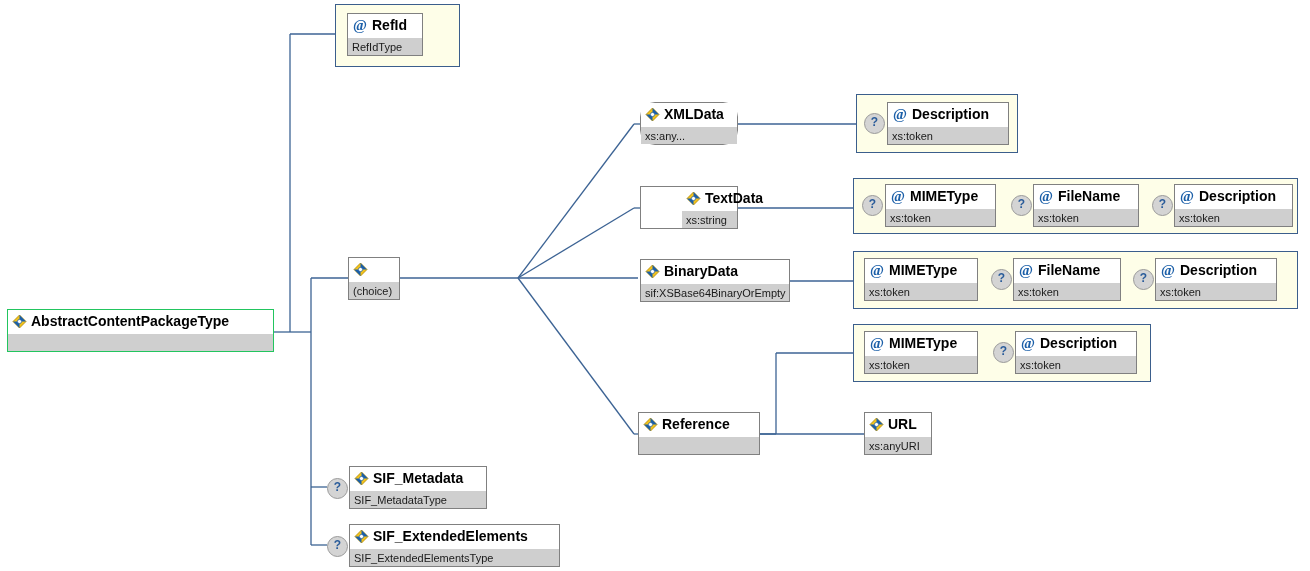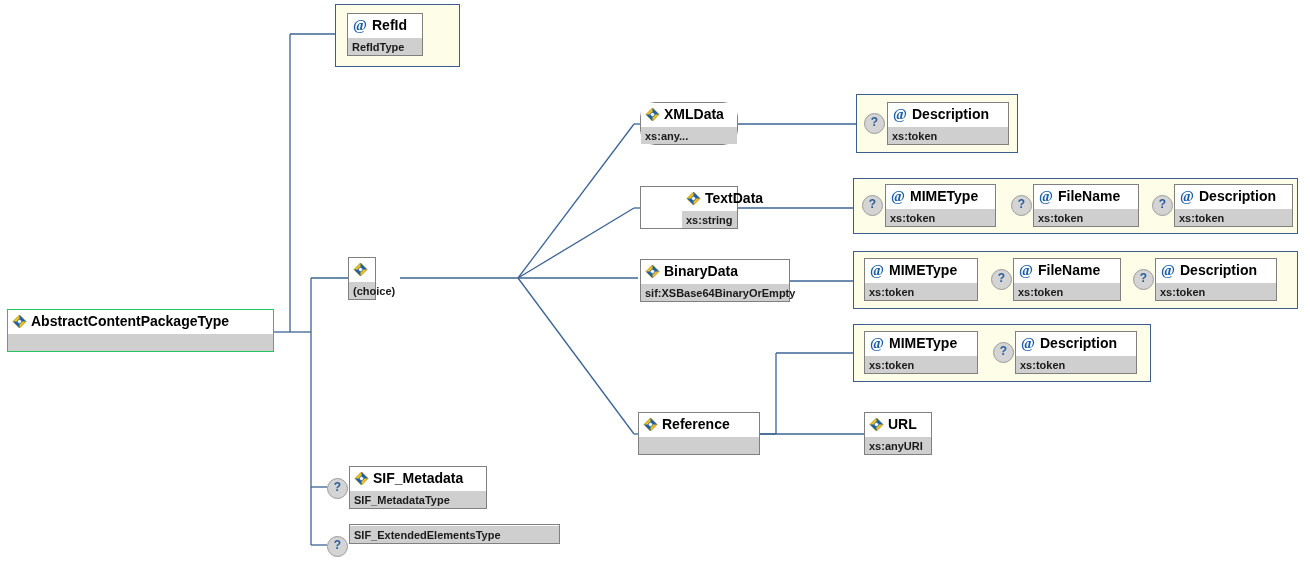--- a/index.html
+++ b/index.html
@@ -46,21 +46,21 @@
     align-items: center;
     gap: 4px;
   }
   .node .type {
     box-sizing: border-box;
     height: 18px;
     line-height: 18px;
     padding: 0 4px;
     white-space: nowrap;
     font-size: 11px;
-    font-weight: bold;
+    font-weight: normal;
     color: #1a1a1a;
     background: #cfcfcf;
     border-top: 1px solid #ffffff;
   }
   .node.elem { border-color: #808080; }
   .node.attr { border-color: #808080; }
 
   
   .node.root { border: 1px solid #22c55e; }
 
@@ -178,21 +178,21 @@
   </div>
 
   <div class="node attr" style="left:347px; top:13px; width:76px;">
     <div class="title">
       <span class="at">@</span>
       <span>RefId</span>
     </div>
     <div class="type">RefIdType</div>
   </div>
 
-  <div class="node elem" style="left:348px; top:257px; width:28px;">
+  <div class="node elem" style="left:348px; top:257px; width:52px;">
     <div class="title">
       <span class="ico">
         <svg width="15" height="15" viewBox="0 0 15 15">
           <polygon points="7.5,1 14,7.5 7.5,14 1,7.5" fill="#f2c21c" stroke="#b08800" stroke-width="0.8"></polygon>
           <polygon points="7.5,1 14,7.5 7.5,7.5" fill="#1b5fa8"></polygon>
           <polygon points="1,7.5 7.5,7.5 7.5,14" fill="#1b5fa8"></polygon>
           <circle cx="7.5" cy="7.5" r="2.1" fill="#ffffff" stroke="#1b5fa8" stroke-width="0.7"></circle>
         </svg>
       </span>
       <span></span>
@@ -365,16 +365,27 @@
           <circle cx="7.5" cy="7.5" r="2.1" fill="#ffffff" stroke="#1b5fa8" stroke-width="0.7"></circle>
         </svg>
       </span>
       <span>SIF_Metadata</span>
     </div>
     <div class="type">SIF_MetadataType</div>
   </div>
 
   <div class="qmark" style="left:327px; top:536px;">?</div>
   <div class="node elem" style="left:349px; top:524px; width:211px;">
+    <div class="title">
+      <span class="ico">
+        <svg width="15" height="15" viewBox="0 0 15 15">
+          <polygon points="7.5,1 14,7.5 7.5,14 1,7.5" fill="#f2c21c" stroke="#b08800" stroke-width="0.8"></polygon>
+          <polygon points="7.5,1 14,7.5 7.5,7.5" fill="#1b5fa8"></polygon>
+          <polygon points="1,7.5 7.5,7.5 7.5,14" fill="#1b5fa8"></polygon>
+          <circle cx="7.5" cy="7.5" r="2.1" fill="#ffffff" stroke="#1b5fa8" stroke-width="0.7"></circle>
+        </svg>
+      </span>
+      <span>SIF_ExtendedElements</span>
+    </div>
     <div class="type">SIF_ExtendedElementsType</div>
   </div>
 
 </div>
 
 </body></html>

